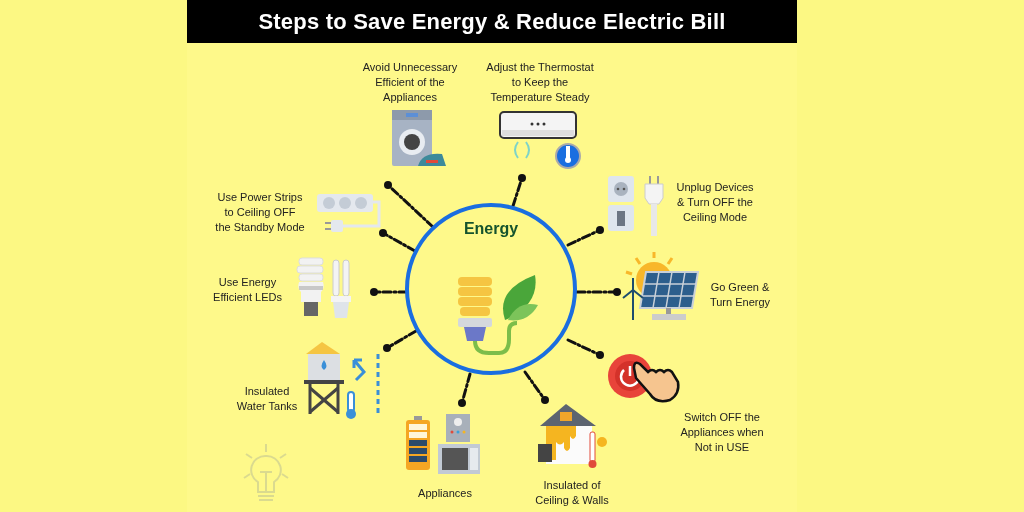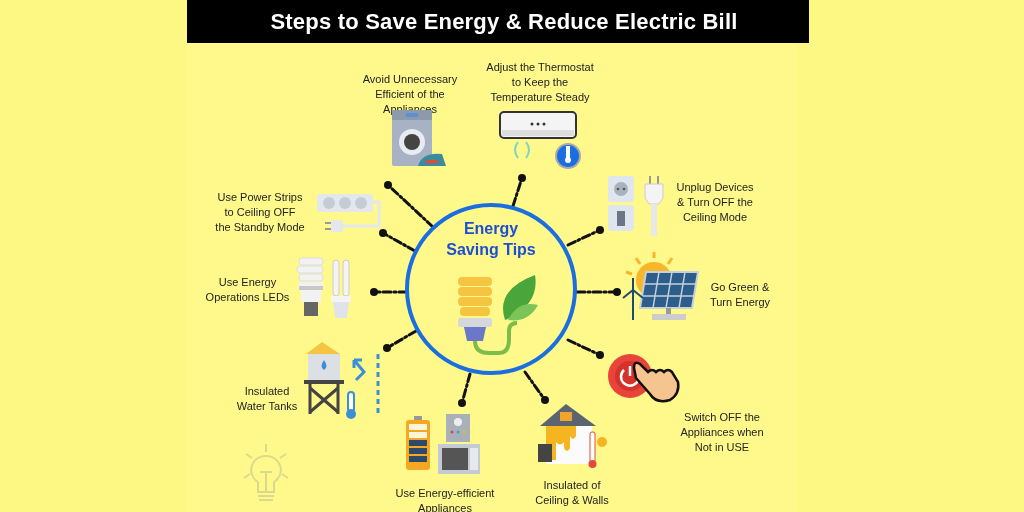--- a/index.html
+++ b/index.html
@@ -1,22 +1,22 @@
 <!DOCTYPE html>
 <html><head>
 <meta charset="utf-8">
 <style>
   html,body{margin:0;padding:0;}
   body{width:1024px;height:512px;overflow:hidden;background:#fcf883;position:relative;font-family:"Liberation Sans",sans-serif;}
   .panel{position:absolute;left:187px;top:0;width:610px;height:512px;background:#fef98a;}
-  .header{position:absolute;left:187px;top:0;width:610px;height:43px;background:#000;color:#fff;display:flex;align-items:center;justify-content:center;font-weight:bold;font-size:22px;letter-spacing:0.2px;padding-left:12px;}
+  .header{position:absolute;left:187px;top:0;width:610px;height:43px;background:#000;color:#fff;display:flex;align-items:center;justify-content:center;font-weight:bold;font-size:22px;letter-spacing:0.2px;}
   .label{position:absolute;color:#222;font-size:11px;line-height:15px;text-align:center;font-weight:500;}
   .icon{position:absolute;}
   svg{display:block;}
-  .center-title{position:absolute;left:420px;top:218px;width:142px;text-align:center;color:#1d4ed8;font-weight:bold;font-size:16px;line-height:21px;}
+  .center-title{position:absolute;left:420px;top:218px;width:142px;text-align:center;color:#14532d;font-weight:bold;font-size:16px;line-height:21px;}
 </style>
 </head>
 <body>
 
 <div class="panel"></div>
 
 <div class="header">
     <span>Steps to Save Energy &amp; Reduce Electric Bill</span>
   </div>
 
@@ -43,38 +43,37 @@
     <circle cx="462" cy="403" r="4"></circle>
       <circle cx="387" cy="348" r="4"></circle>
       <circle cx="374" cy="292" r="4"></circle>
     <circle cx="383" cy="233" r="4"></circle>
   </g>
   <circle cx="491" cy="289" r="84" fill="#fef98a" stroke="#1a6ee0" stroke-width="4"></circle>
 </svg>
 
 <div class="center-title">
   <div>Energy</div>
-  <div>Saving Tips</div>
 </div>
 
 <svg class="icon" style="left:450px;top:275px" width="90" height="80">
   <g fill="#f5c542">
     <rect x="8" y="2" width="34" height="9" rx="4"></rect>
       <rect x="8" y="12" width="34" height="9" rx="4"></rect>
     <rect x="8" y="22" width="34" height="9" rx="4"></rect>
       <rect x="10" y="32" width="30" height="9" rx="4"></rect>
   </g>
   <rect x="8" y="43" width="34" height="9" rx="2" fill="#d4d8dc"></rect>
   <path d="M14 52 h22 l-3 14 h-16z" fill="#6b78c8"></path>
   <path d="M25 66 q0 12 14 12 h10 q10 0 10-14 v-8 q0-8 8-8" stroke="#7cbd4a" stroke-width="4" fill="none"></path>
   <path d="M55 45 q-10 -30 30 -45 q5 30 -30 45z" fill="#4aa63a"></path>
   <path d="M58 45 q10 -20 30 -15 q-10 18 -30 15z" fill="#7cc45a"></path>
 </svg>
 
-<div class="label" style="left:350px;top:72px;width:120px">
+<div class="label" style="left:350px;top:60px;width:120px">
   <div>Avoid Unnecessary</div>
   <div>Efficient of the</div>
   <div>Appliances</div>
 </div>
 <svg class="icon" style="left:390px;top:108px" width="60" height="62">
   <rect x="2" y="2" width="40" height="56" rx="2" fill="#a7b3c4"></rect>
   <rect x="2" y="2" width="40" height="10" fill="#8d9aab"></rect>
   <rect x="16" y="5" width="12" height="4" fill="#5c8fd6"></rect>
   <circle cx="22" cy="34" r="13" fill="#e8ecf1"></circle>
     <circle cx="22" cy="34" r="8" fill="#444"></circle>
@@ -182,21 +181,20 @@
   <rect x="42" y="0" width="24" height="28" fill="#a8b0ba"></rect>
   <circle cx="54" cy="8" r="4" fill="#eee"></circle>
   <circle cx="48" cy="18" r="1.5" fill="#e04a3a"></circle>
     <circle cx="54" cy="18" r="1.5" fill="#3aa0d8"></circle>
     <circle cx="60" cy="18" r="1.5" fill="#f5b520"></circle>
   <rect x="34" y="30" width="42" height="30" fill="#c2cad4"></rect>
   <rect x="38" y="34" width="26" height="22" fill="#555"></rect>
   <rect x="66" y="34" width="8" height="22" fill="#e6eaee"></rect>
 </svg>
 <div class="label" style="left:375px;top:486px;width:140px">
-  <div>Use Energy-efficient</div>
   <div>Appliances</div>
 </div>
 
 <div class="label" style="left:222px;top:384px;width:90px">
   <div>Insulated</div>
   <div>Water Tanks</div>
 </div>
 <svg class="icon" style="left:304px;top:340px" width="80" height="80">
   <path d="M2 14 L18 2 L36 14z" fill="#f5c542"></path>
   <rect x="4" y="14" width="32" height="26" fill="#dcdfe3"></rect>
@@ -209,21 +207,21 @@
       <line x1="34" y1="48" x2="6" y2="72"></line>
     </g>
   <rect x="44" y="52" width="6" height="20" rx="3" fill="#fff" stroke="#3a8fd8" stroke-width="2"></rect>
   <circle cx="47" cy="74" r="5" fill="#3a8fd8"></circle>
   <path d="M50 20 l10 12 l-8 8 M50 20 v8 M50 20 h8" stroke="#3a8fd8" stroke-width="3" fill="none"></path>
   <line x1="74" y1="14" x2="74" y2="74" stroke="#3a8fd8" stroke-width="3" stroke-dasharray="5 4"></line>
 </svg>
 
 <div class="label" style="left:205px;top:275px;width:85px">
   <div>Use Energy</div>
-  <div>Operations  LEDs</div>
+  <div>Efficient  LEDs</div>
 </div>
 <svg class="icon" style="left:295px;top:256px" width="65" height="68">
   <g fill="#f2f2f2" stroke="#ddd">
     <rect x="4" y="2" width="24" height="7" rx="3"></rect>
       <rect x="2" y="10" width="26" height="7" rx="3"></rect>
       <rect x="4" y="18" width="24" height="7" rx="3"></rect>
   </g>
   <path d="M4 26 h24 q2 6 -2 10 v10 h-20 v-10 q-4 -4 -2 -10z" fill="#f2f2f2"></path>
   <rect x="4" y="30" width="24" height="4" fill="#c8c8c8"></rect>
   <rect x="9" y="46" width="14" height="14" fill="#666"></rect>

